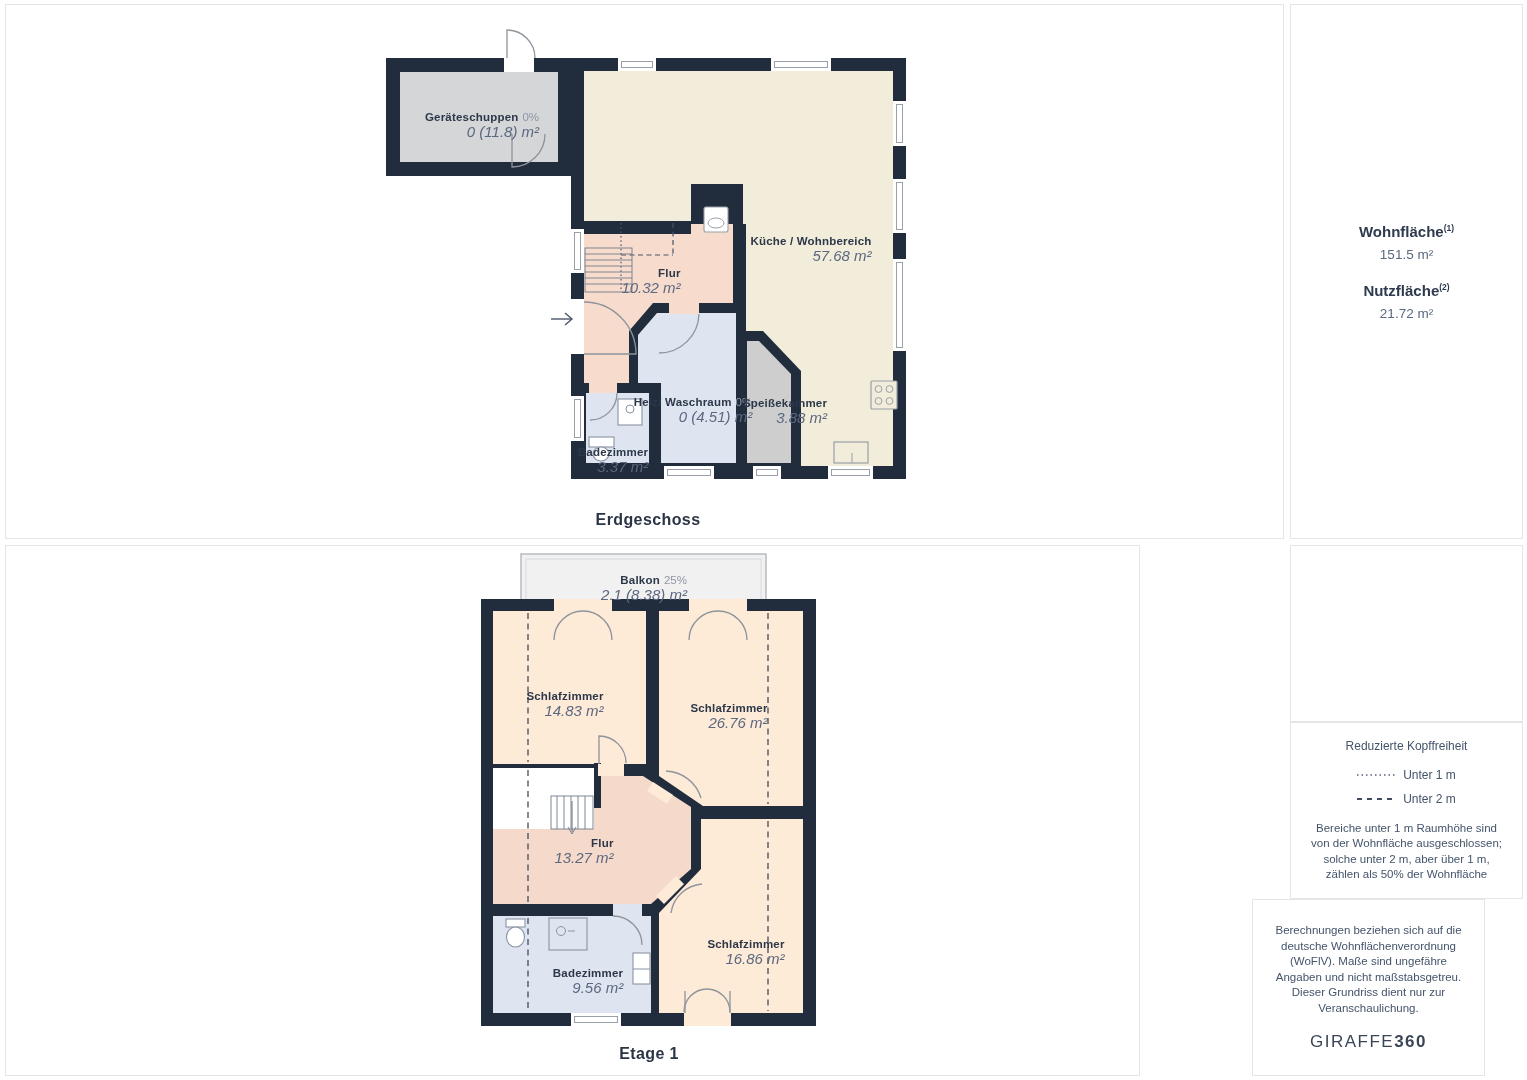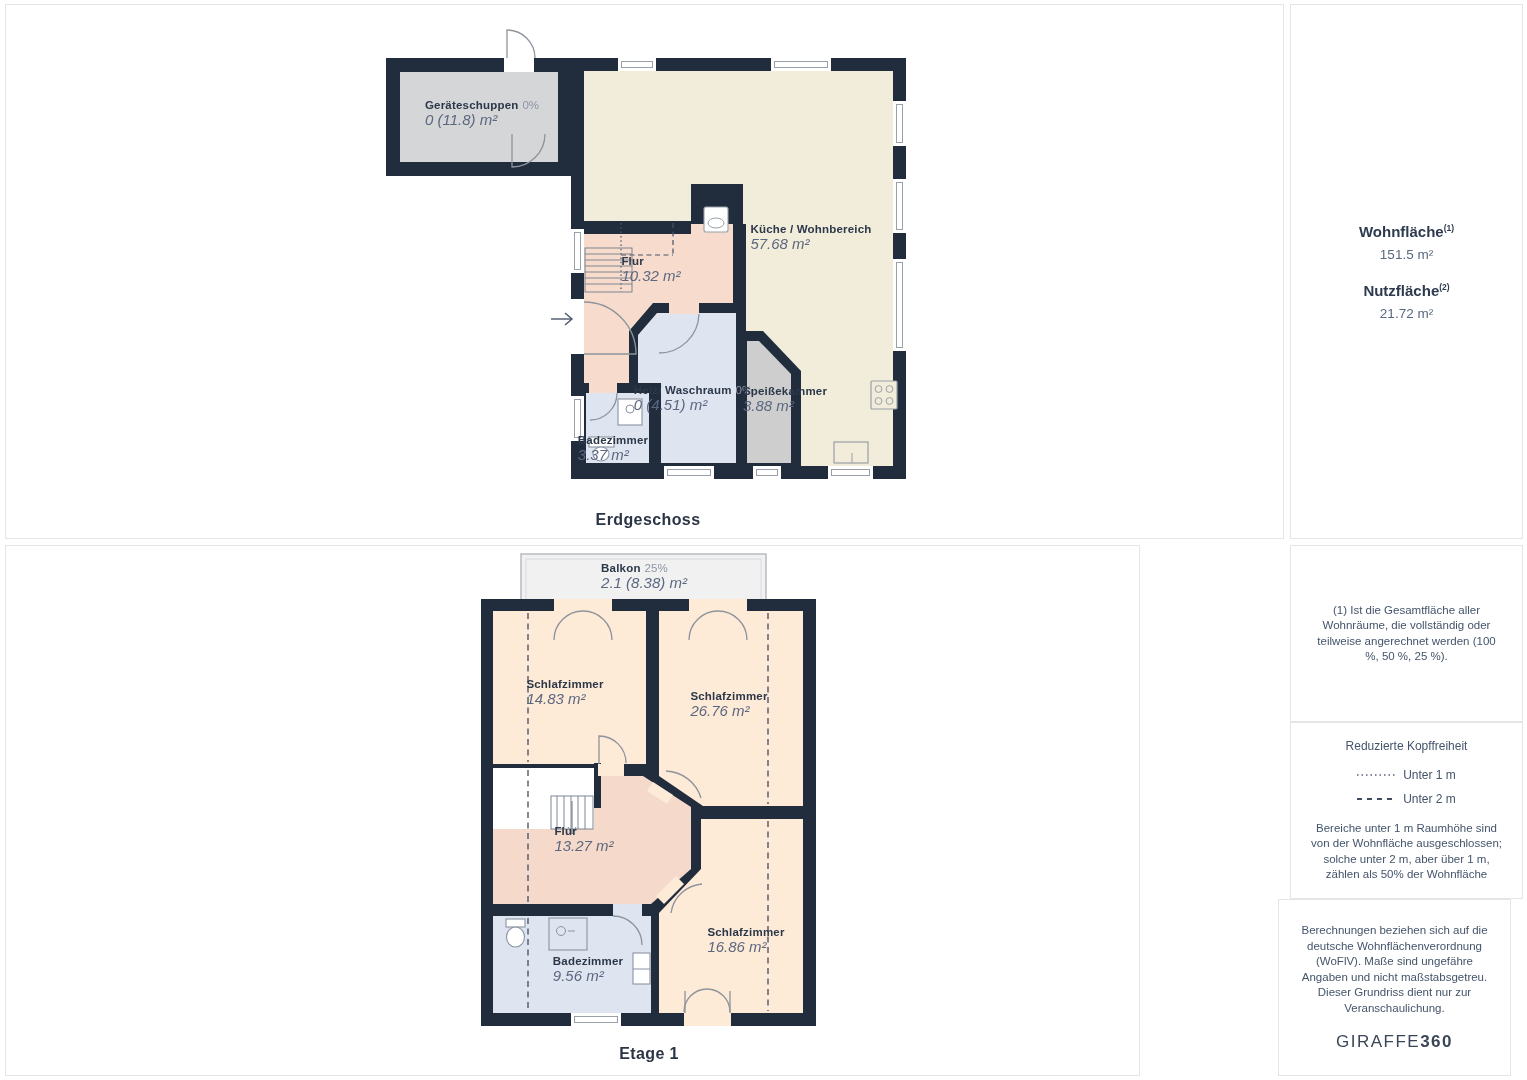--- a/index.html
+++ b/index.html
@@ -1,21 +1,21 @@
 <!DOCTYPE html>
 <html><head>
 <meta charset="utf-8">
 <style>
   html,body{margin:0;padding:0;background:#fff;}
   .page{position:relative;width:1527px;height:1080px;background:#fff;overflow:hidden;
         font-family:"Liberation Sans",sans-serif;}
   .panel{position:absolute;background:#fff;border:1.5px solid #e4e5e7;box-sizing:border-box;}
   .plan-svg{position:absolute;left:0;top:0;display:block;}
-  .room-label{position:absolute;transform:translateX(-50%);text-align:left;
-              line-height:13px;white-space:nowrap;pointer-events:none;}
+  .room-label{position:absolute;transform:translateX(-50%);text-align:right;
+              line-height:13px;white-space:nowrap;pointer-events:none;margin-top:12px;}
   .room-name{font-weight:bold;font-size:11.5px;color:#2c3849;letter-spacing:.2px;}
   .room-pct{font-size:11.5px;color:#8d95a6;font-weight:normal;margin-left:4px;}
   .room-pct:empty{margin-left:0;}
   .room-area{font-size:15px;color:#5c6880;margin-top:1px;font-style:italic;}
   .floor-caption{position:absolute;transform:translateX(-50%);font-size:16px;font-weight:bold;
                  color:#2b3545;letter-spacing:.4px;white-space:nowrap;}
   
   .sb{display:flex;flex-direction:column;align-items:center;justify-content:center;
       text-align:center;color:#44546a;}
   .sb-title{font-size:15px;font-weight:bold;color:#2e3b4e;}
@@ -275,41 +275,40 @@
         <span>Wohnfläche</span><sup>(1)</sup>
       </div>
       <div class="sb-value">151.5 m²</div>
       <div class="sb-title">
         <span>Nutzfläche</span><sup>(2)</sup>
       </div>
       <div class="sb-value" style="margin-bottom:0;">21.72 m²</div>
     </section>
 
     <section class="panel sb" style="left:1290px;top:545px;width:233px;height:177px;">
-      <div class="sb-note">(1) Ist die Gesamtfläche aller Wohnräume, die vollständig oder teilweise angerechnet werden (100 %, 50 %, 25 %).</div>
     </section>
 
     <section class="panel sb" style="left:1290px;top:722px;width:233px;height:177px;">
       <div class="legend-title">Reduzierte Kopffreiheit</div>
       <div class="legend-row">
         <svg width="40" height="4">
           <line x1="0" y1="2" x2="40" y2="2" stroke="#5a6478" stroke-width="1.6" stroke-dasharray="1.5,3"></line>
         </svg>
         <span class="legend-label">Unter 1 m</span>
       </div>
       <div class="legend-row">
         <svg width="40" height="4">
           <line x1="0" y1="2" x2="40" y2="2" stroke="#3f4c60" stroke-width="1.8" stroke-dasharray="5,5"></line>
         </svg>
         <span class="legend-label">Unter 2 m</span>
       </div>
       <div class="legend-note">Bereiche unter 1 m Raumhöhe sind von der Wohnfläche ausgeschlossen; solche unter 2 m, aber über 1 m, zählen als 50% der Wohnfläche</div>
     </section>
 
-    <section class="panel sb" style="left:1278px;top:899px;width:233px;height:177px;">
+    <section class="panel sb" style="left:1252px;top:899px;width:233px;height:177px;">
       <div class="sb-note">Berechnungen beziehen sich auf die deutsche Wohnflächenverordnung (WoFlV). Maße sind ungefähre Angaben und nicht maßstabsgetreu. Dieser Grundriss dient nur zur Veranschaulichung.</div>
       <div class="brand">
         <span class="b1">GIRAFFE</span><span class="b2">360</span>
       </div>
     </section>
   </aside>
 
 </div>
 
 </body></html>

